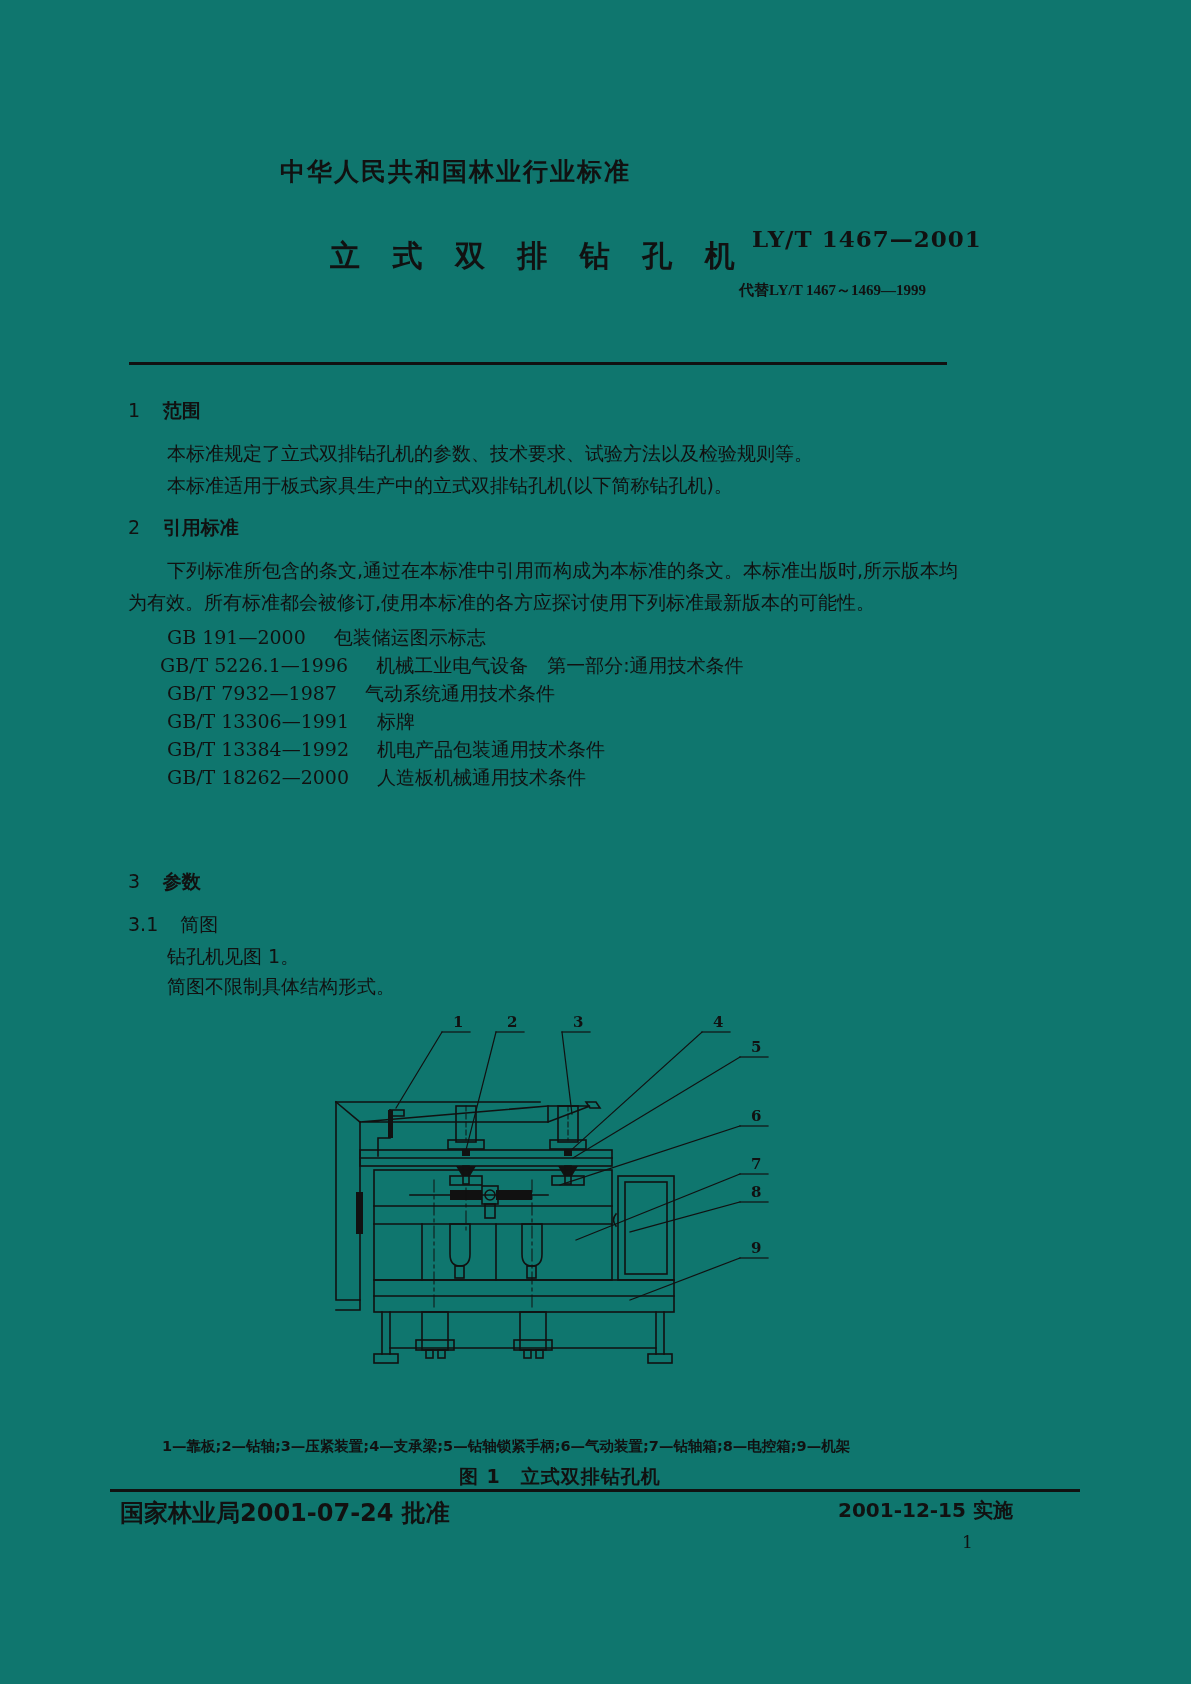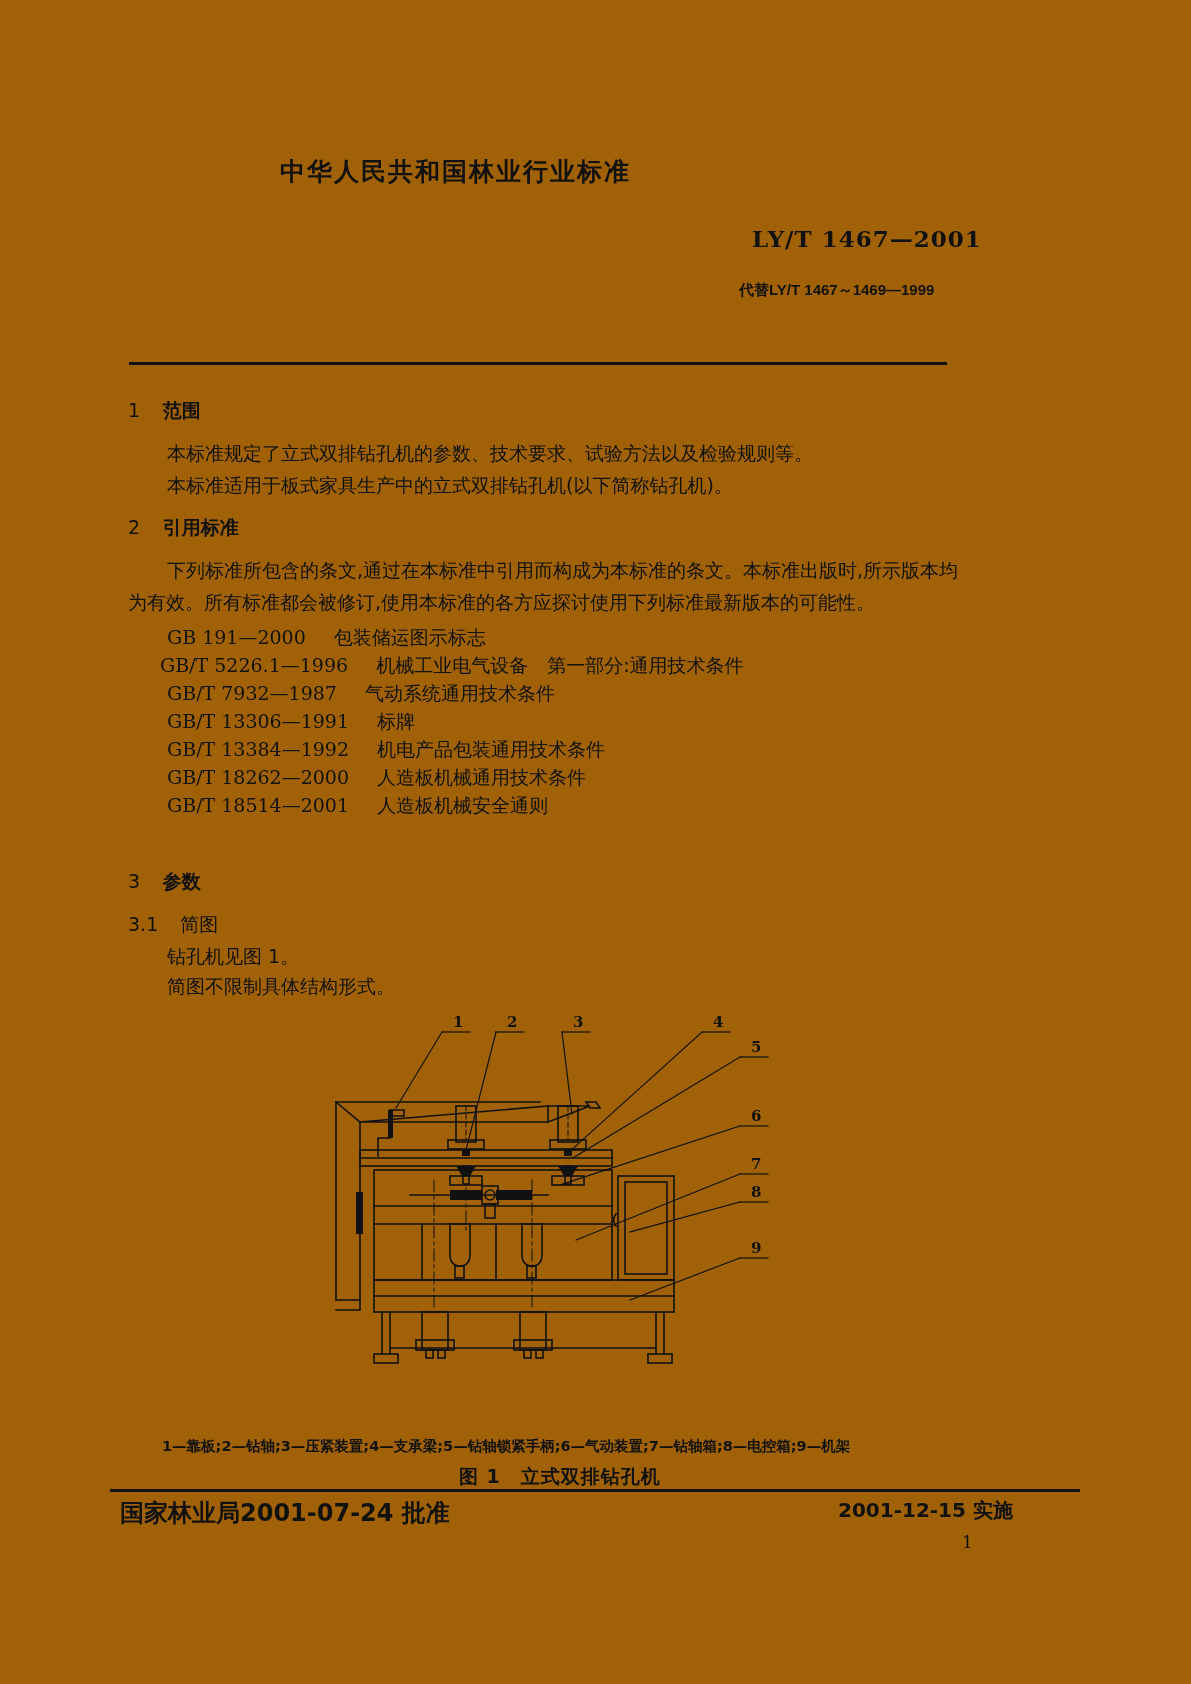--- a/index.html
+++ b/index.html
@@ -8,21 +8,21 @@
     background: #ffffff;
   }
   body {
     font-family: "DejaVu Sans", "Liberation Sans", sans-serif;
     color: #111111;
   }
   .page {
     position: relative;
     width: 1191px;
     height: 1684px;
-    background: #a16207;
+    background: #0f766e;
     overflow: hidden;
   }
 
   
   .hdr-org {
     position: absolute;
     left: 280px;
     top: 155px;
     font-size: 25px;
     font-weight: bold;
@@ -61,21 +61,21 @@
   .hdr-replaces {
     position: absolute;
     left: 739px;
     top: 281px;
     font-size: 15px;
     font-weight: bold;
     white-space: nowrap;
     font-family: "DejaVu Sans", "Liberation Sans", sans-serif;
   }
   .hdr-replaces .code {
-    font-family: Liberation Sans, sans-serif;
+    font-family: Liberation Serif, serif;
   }
 
   .rule-top {
     position: absolute;
     left: 129px;
     top: 362px;
     width: 818px;
     height: 0;
     border-top: 3px solid #111;
   }
@@ -165,20 +165,21 @@
     font-family: "DejaVu Serif", "Liberation Serif", serif;
   }
 </style>
 </head>
 <body>
 
 <div class="page">
 
   <div class="hdr-org">中华人民共和国林业行业标准</div>
 
+  <div class="hdr-title">立 式 双 排 钻 孔 机</div>
 
 
   <div class="hdr-stdno">LY/T 1467—2001</div>
 
   <div class="hdr-replaces">
     <span>代替</span><span class="code">LY/T 1467～1469—1999</span>
   </div>
 
   <div class="rule-top"></div>
 
@@ -223,24 +224,20 @@
   <div class="std-item" style="left:167px; top:737px;">
     <span class="code">GB/T 13384—1992</span>
     <span style="display:inline-block;width:22px"></span><span>机电产品包装通用技术条件</span>
   </div>
 
   <div class="std-item" style="left:167px; top:765px;">
     <span class="code">GB/T 18262—2000</span>
     <span style="display:inline-block;width:22px"></span><span>人造板机械通用技术条件</span>
   </div>
 
-  <div class="std-item" style="left:167px; top:793px;">
-    <span class="code">GB/T 18514—2001</span>
-    <span style="display:inline-block;width:22px"></span><span>人造板机械安全通则</span>
-  </div>
 
 
   <div class="sec-head" style="left:128px; top:869px;">
     <span class="num">3</span>
     <span style="display:inline-block;width:16px"></span><span>参数</span>
   </div>
 
   <div class="sec-head" style="left:128px; top:912px; font-weight:normal;">
     <span class="num">3.1</span>
     <span style="display:inline-block;width:16px"></span><span>简图</span>

